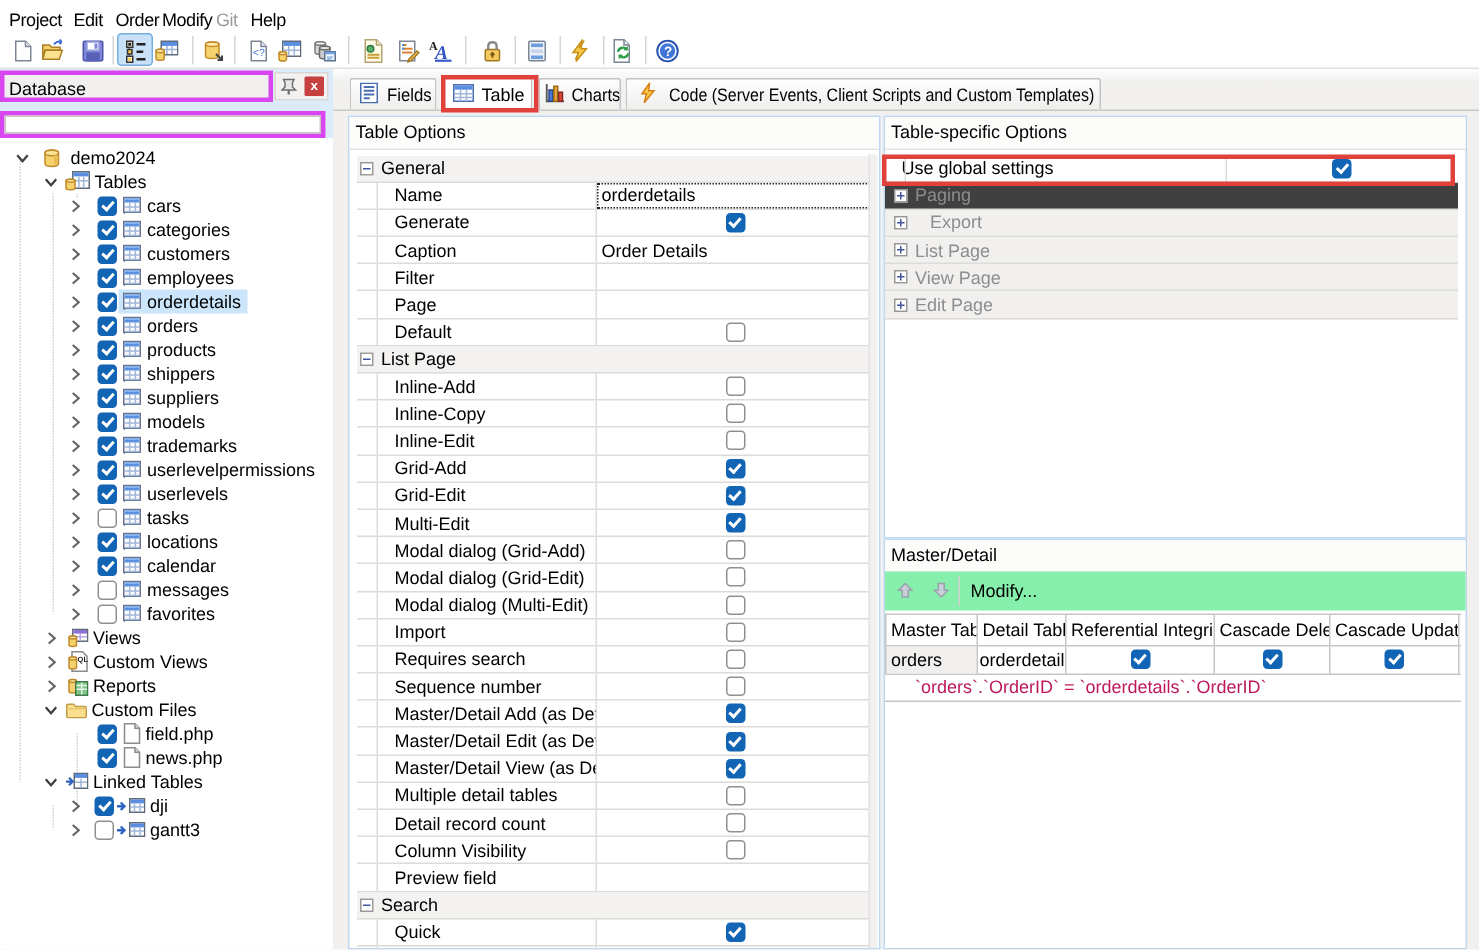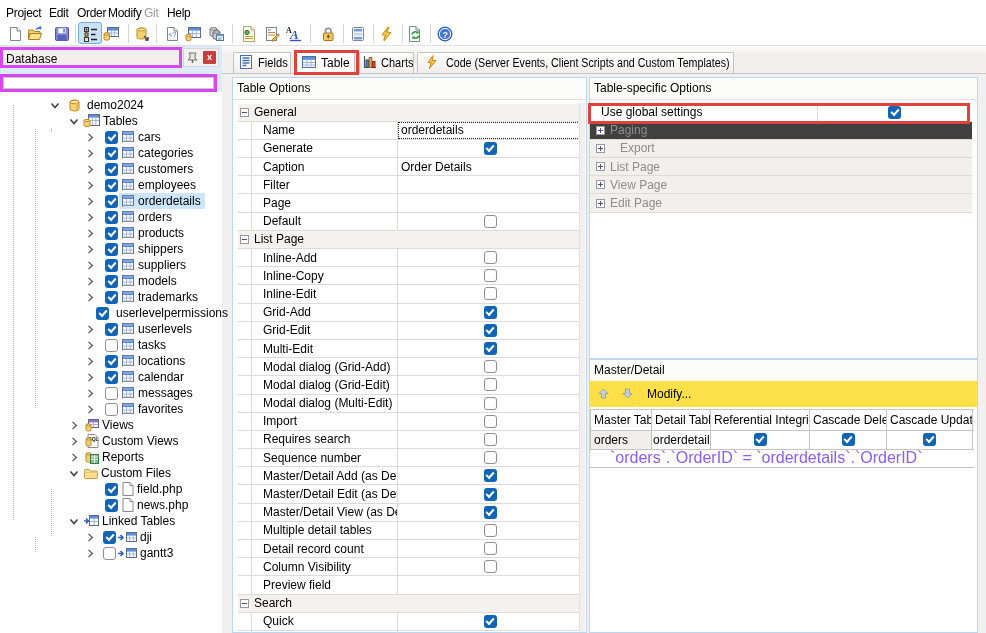--- a/index.html
+++ b/index.html
@@ -14,21 +14,21 @@
 #lp-top{position:absolute;left:0;top:0;width:222px;height:46px;background:#dcebfa;}
 .redbox{position:absolute;border:3px solid #d946ef;box-sizing:border-box;}
 #dbhead{left:0;top:1px;width:182px;height:21px;background:#f1f0ef;}
 #dbhead span{position:absolute;left:3px;top:2px;}
 #btnpanel{position:absolute;left:183px;top:2px;width:36px;height:19px;background:#f2f1f0;border:1px solid #d8d7d6;box-sizing:border-box;}
 #xbtn{position:absolute;left:19px;top:2px;width:13px;height:13px;background:#c5403e;color:#fff;font-weight:bold;font-size:9px;text-align:center;line-height:13px;border-radius:1px;}
 #searchbox{left:0;top:28px;width:217px;height:18px;background:#fff;}
 #searchbox:after{content:"";position:absolute;left:0;top:0;right:0;bottom:0;border:1px solid #c9c6c2;}
 #tree{position:absolute;left:0;top:51px;width:222px;height:536px;background:#fff;}
 #tree .tr{position:relative;z-index:1;}
-.tr{height:16px;display:flex;align-items:center;white-space:nowrap;padding-left:40px;}
+.tr{height:16px;display:flex;align-items:center;white-space:nowrap;}
 .tr s{display:block;flex:none;text-decoration:none;}
 .tr .lbl{margin-left:3px;}
 .sel{background:#cbe6fb;display:flex;align-items:center;height:16px;padding-right:4px;padding-left:3px;margin-left:-3px;}
 .cb{flex:none;width:13px;height:13px;border-radius:3px;box-sizing:border-box;position:relative;}
 .cb.on{background:#1165b4;}
 .cb.off{background:#fff;border:1px solid #8f8f8f;}
 .cb.on:after{content:"";position:absolute;left:2.5px;top:3px;width:6px;height:3px;border-left:2px solid #fff;border-bottom:2px solid #fff;transform:rotate(-48deg);}
 #main{position:absolute;left:222px;top:46px;width:764px;height:587px;background:#f1f0ef;}
 #main:before{content:"";position:absolute;left:0;top:0;width:764px;height:9px;background:linear-gradient(#fdfdfd,#f1f0ef);}
 .tab{position:absolute;top:6px;height:21px;box-sizing:border-box;background:linear-gradient(#fefefe,#efeeed);border:1px solid #c4c3c2;border-bottom:none;border-radius:2px 2px 0 0;display:flex;align-items:center;white-space:nowrap;overflow:hidden;}
@@ -899,21 +899,21 @@
         <div class="grow sec" style="background:#f1f0ef">
           <i class="pm plus" style="margin-left:6px"></i>
           <span class="gray" style="margin-left:5px">Edit Page</span>
         </div>
       </div>
 </div>
 <div class="panel" id="p3" style="left:367px;top:313px;width:389px;height:274px;">
 <div class="phead">
         <span>Master/Detail</span>
       </div>
-<div style="position:absolute;left:0;top:21px;right:0;height:26px;background:#fde047;">
+<div style="position:absolute;left:0;top:21px;right:0;height:26px;background:#86efac;">
   <span style="position:absolute;left:8px;top:7px"><svg width="11" height="11" viewBox="0 0 11 11">
             <path d="M5.5 1 L10 5.5 H7.5 V10 H3.5 V5.5 H1 Z" fill="#c9cfd8" stroke="#9aa2ae"></path>
           </svg></span>
   <span style="position:absolute;left:32px;top:7px"><svg width="11" height="11" viewBox="0 0 11 11">
             <path d="M5.5 10 L1 5.5 H3.5 V1 H7.5 V5.5 H10 Z" fill="#c9cfd8" stroke="#9aa2ae"></path>
           </svg></span>
   <span style="position:absolute;left:49px;top:3px;width:1px;height:20px;background:#d3d2d1"></span>
   <span style="position:absolute;left:57px;top:6px">Modify...</span>
 </div>
 <div id="mdtable" style="position:absolute;left:0;top:48.5px;width:384px;">
@@ -930,17 +930,17 @@
    <span class="mdc mdcc" style="width:99px">
             <i class="cb on" style=""></i>
           </span>
    <span class="mdc mdcc" style="width:77px">
             <i class="cb on" style=""></i>
           </span>
    <span class="mdc mdcc" style="width:87px;border-right:1px solid #c6c5c4;">
             <i class="cb on" style=""></i>
           </span>
  </div>
- <div style="height:17px;border-bottom:1px solid #c6c5c4;color:#8b5cf6;padding-left:20px;display:flex;align-items:center;font-size:16px;">`orders`.`OrderID` = `orderdetails`.`OrderID`</div>
+ <div style="height:17px;border-bottom:1px solid #c6c5c4;color:#be185d;padding-left:20px;display:flex;align-items:center;font-size:12px;">`orders`.`OrderID` = `orderdetails`.`OrderID`</div>
 </div>
 </div>
 <div style="position:absolute;left:366px;top:56.5px;width:382px;height:21px;border:3px solid #e0413a;box-sizing:border-box;z-index:6"></div>
 </div>
 
 </body></html>

